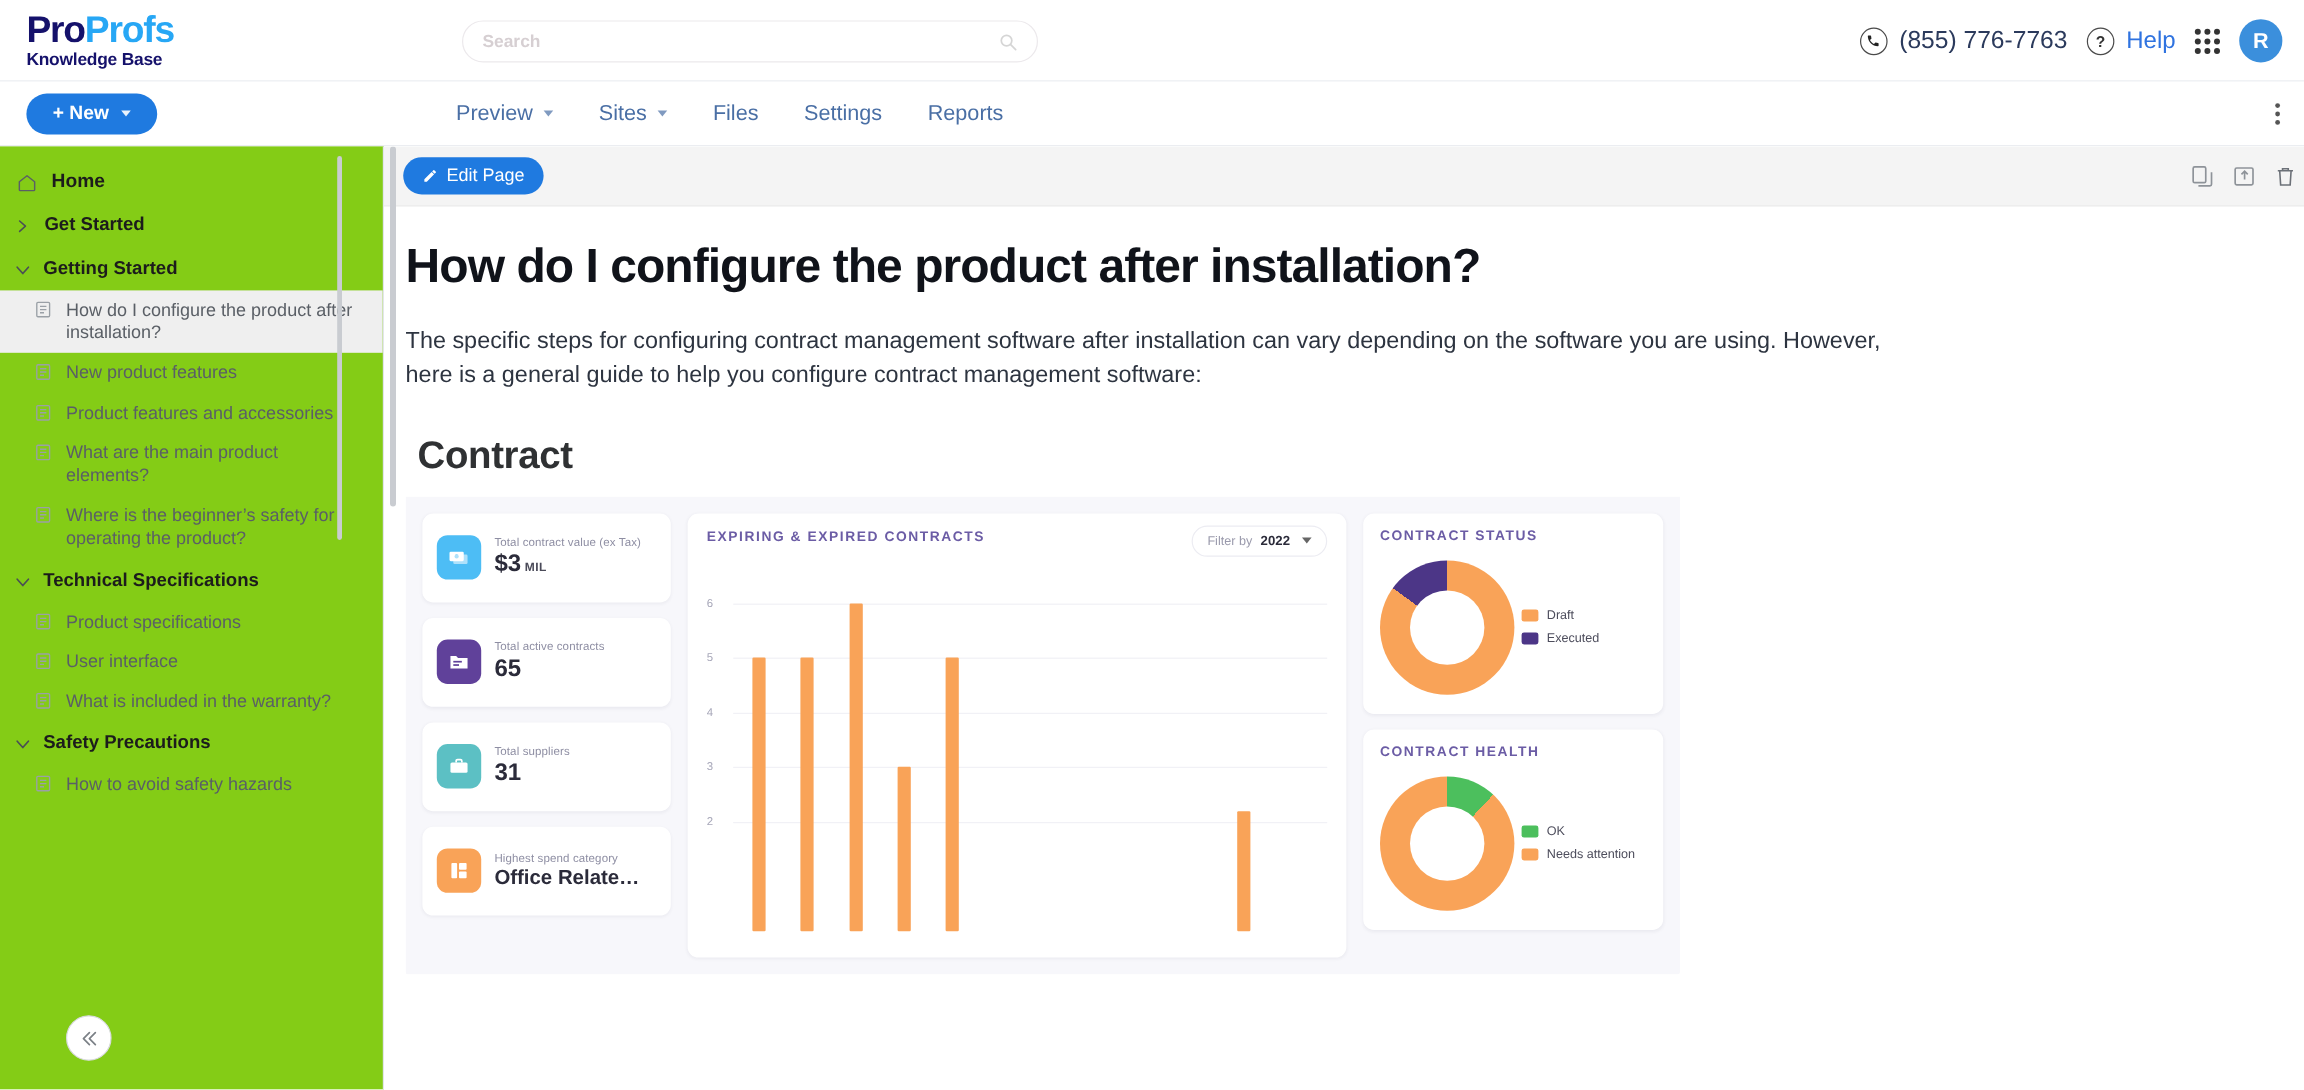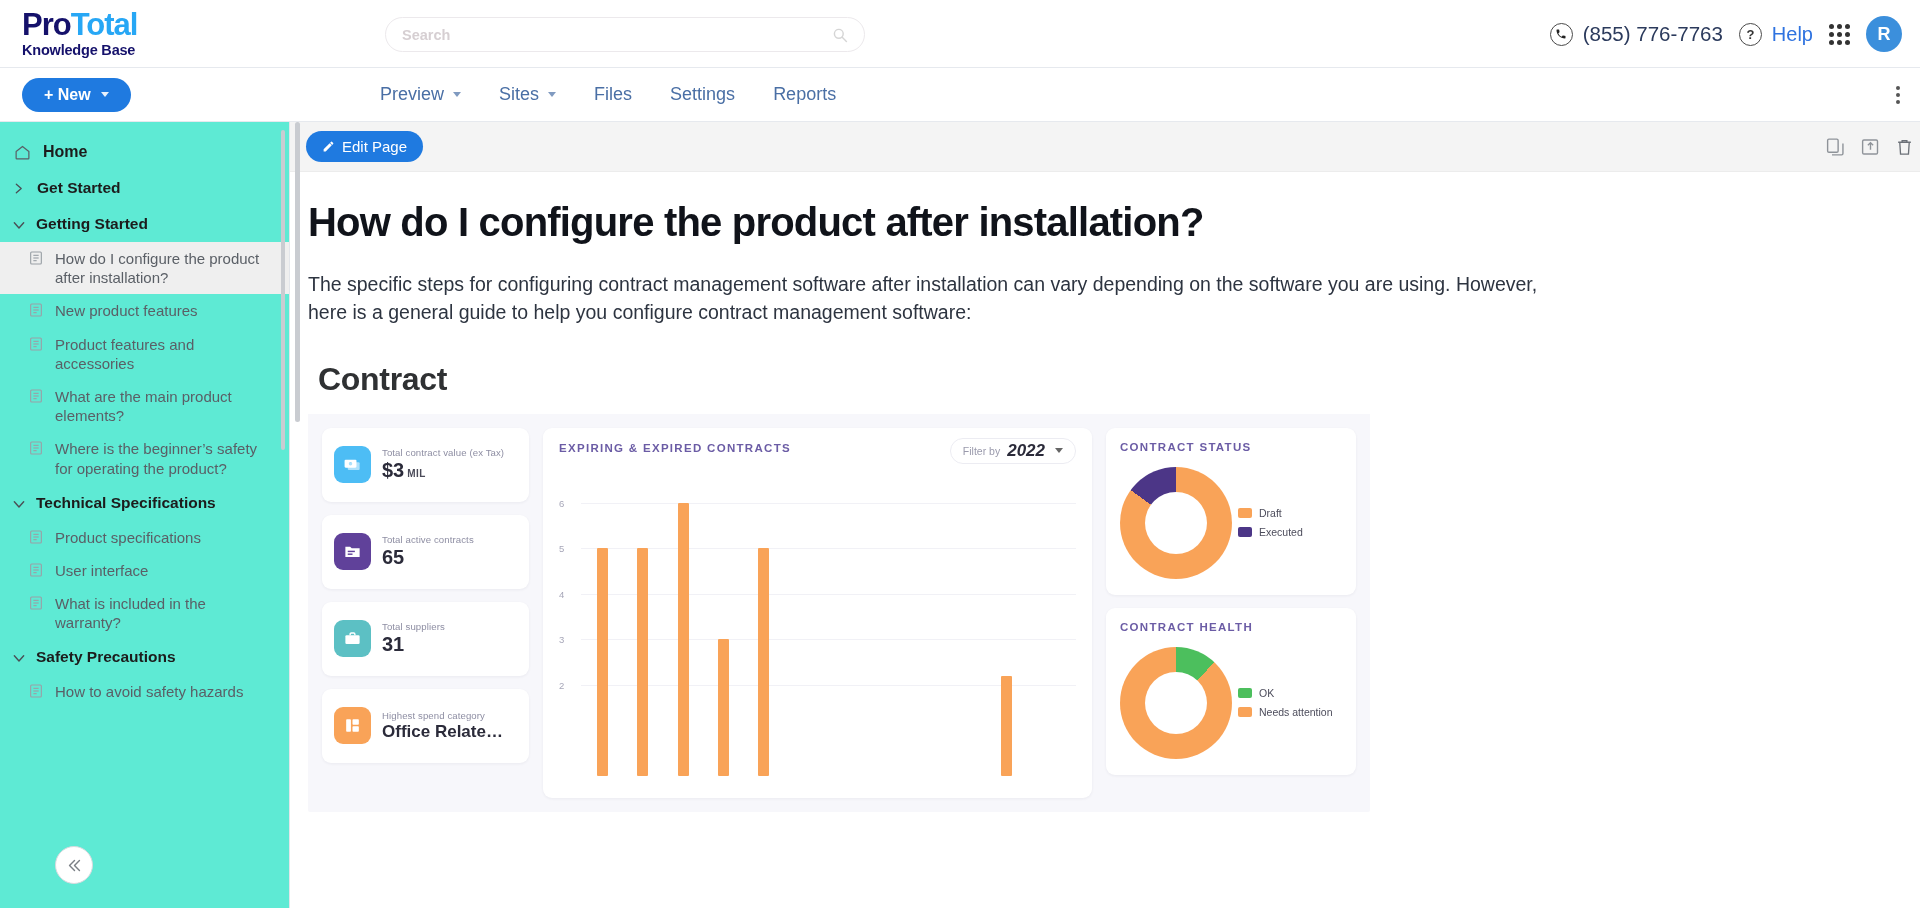--- a/index.html
+++ b/index.html
@@ -90,21 +90,21 @@
     position: absolute; right: 20px; top: 50%; transform: translateY(-50%);
     display: flex; flex-direction: column; gap: 3px; cursor: pointer;
   }
   .kebab i { width: 4px; height: 4px; border-radius: 50%; background: #555; display:block; }
 
   
   .main-split { display: flex; height: calc(908px - 68px - 54px); }
 
   
   .sidebar {
-    width: 290px; background: #5eead4;
+    width: 320px; background: #84cc16;
     border-right: 1px solid #e2e5ea;
     position: relative; overflow: hidden;
     padding-top: 12px;
   }
   .sb-scroll { position:absolute; left:281px; top:8px; width:4px; height:320px; background:#c9ccd1; border-radius:3px; }
   .sb-row {
     display: flex; align-items: flex-start; gap: 10px;
     padding: 7px 14px 7px 14px; cursor: pointer;
     font-size: 15.5px;
   }
@@ -192,21 +192,21 @@
     font-size: 11.5px; font-weight: 700; color: #6b5ca5;
     letter-spacing: 1.3px;
   }
   .filter-pill {
     position: absolute; right: 16px; top: 10px;
     border: 1px solid #ececf2; border-radius: 16px;
     height: 26px; display: flex; align-items: center; gap: 7px;
     padding: 0 12px; background: #fff; cursor: pointer;
   }
   .filter-lbl { font-size: 10.5px; color: #9a9aac; }
-  .filter-val { font-size: 17px; color: #2b2b3a; font-weight: 700; font-style: italic; }
+  .filter-val { font-size: 11px; color: #2b2b3a; font-weight: 700; }
 
   .plot { position: relative; margin-top: 22px; height: 300px; padding-left: 24px; }
   .ytick {
     position: absolute; left: 0; font-size: 9.5px; color: #a6a6b8;
     transform: translateY(-50%);
   }
   .gridline { position: absolute; left: 22px; right: 0; height: 1px; background: #f1f1f6; }
   .bars { position: absolute; left: 24px; right: 8px; bottom: 0; top: 0; }
   .bar { position: absolute; bottom: 0; width: 11px; background: #f9a358; border-radius: 1px; }
 
@@ -224,21 +224,21 @@
   .legend { display: flex; flex-direction: column; gap: 7px; }
   .leg-item { display: flex; align-items: center; gap: 7px; font-size: 10.5px; color: #4d4d5c; }
   .sw { width: 14px; height: 10px; border-radius: 2px; flex: 0 0 14px; }
 </style>
 </head>
 <body>
 
 <div class="topbar">
 
   <div class="logo-wrap">
-    <div class="logo-main"><span class="logo-pro1">Pro</span><span class="logo-pro2">Total</span></div>
+    <div class="logo-main"><span class="logo-pro1">Pro</span><span class="logo-pro2">Profs</span></div>
     <div class="logo-sub">Knowledge Base</div>
   </div>
 
   <div class="search-box">
     <input class="search-input" value="" placeholder="Search" style="">
     <svg class="search-ico" viewBox="0 0 20 20" fill="none" stroke="#8a8a8a" stroke-width="1.8">
       <circle cx="8.5" cy="8.5" r="5.5"></circle>
         <line x1="12.8" y1="12.8" x2="18" y2="18" stroke-linecap="round"></line>
     </svg>
   </div>

